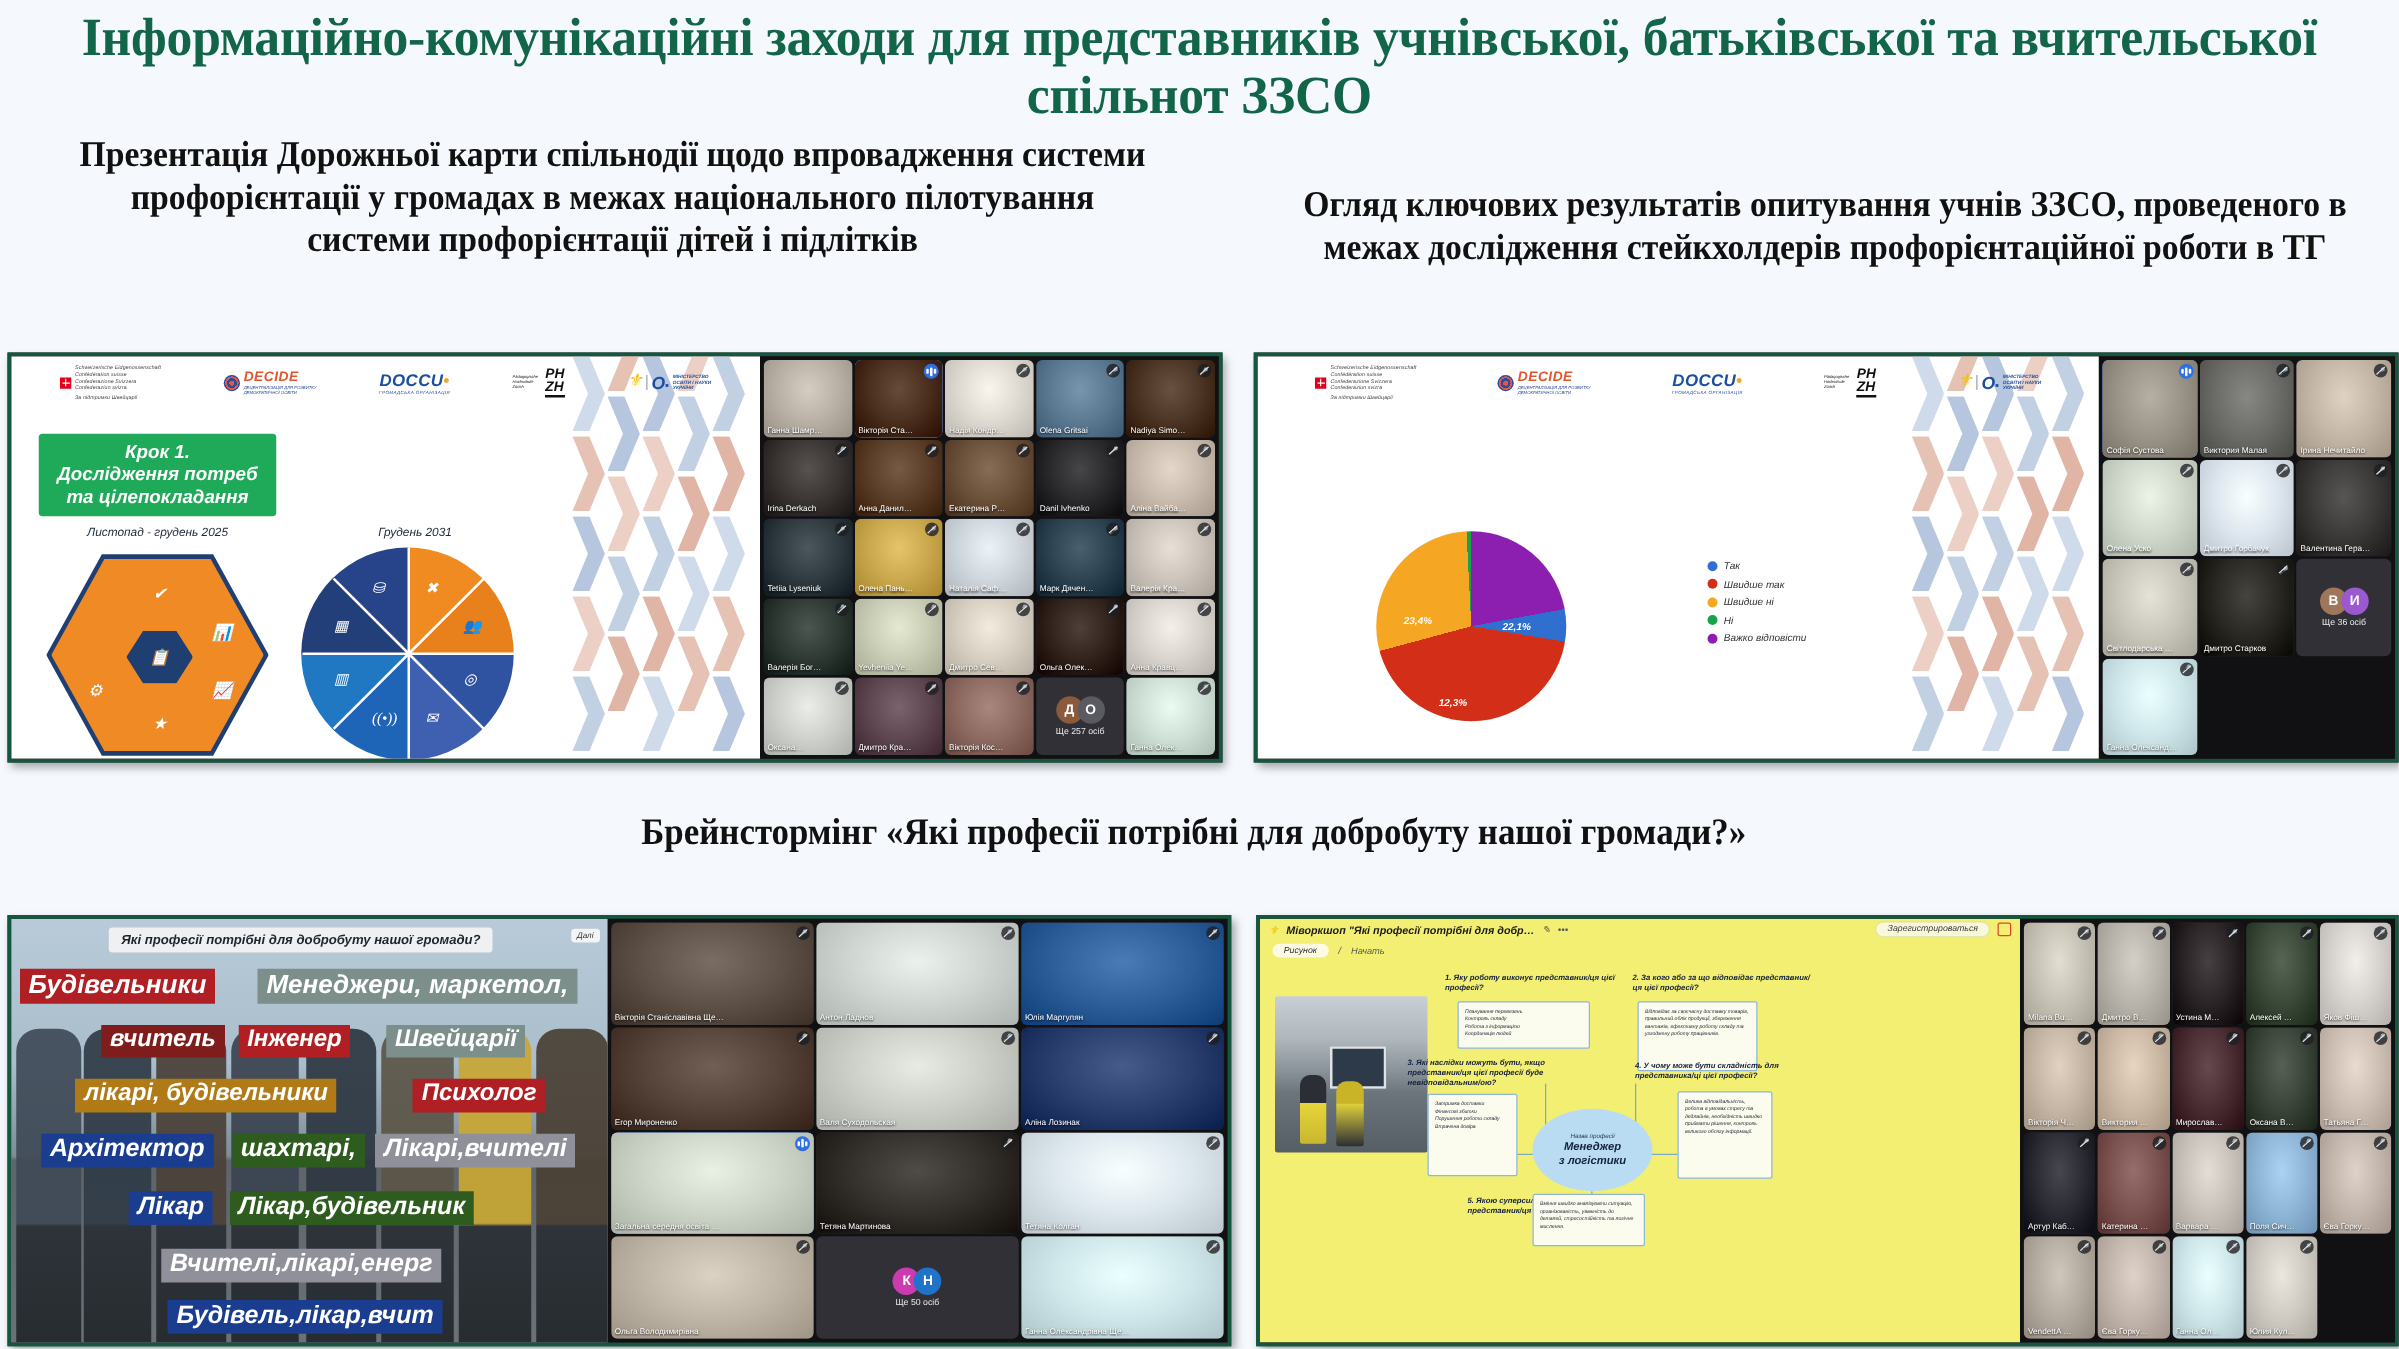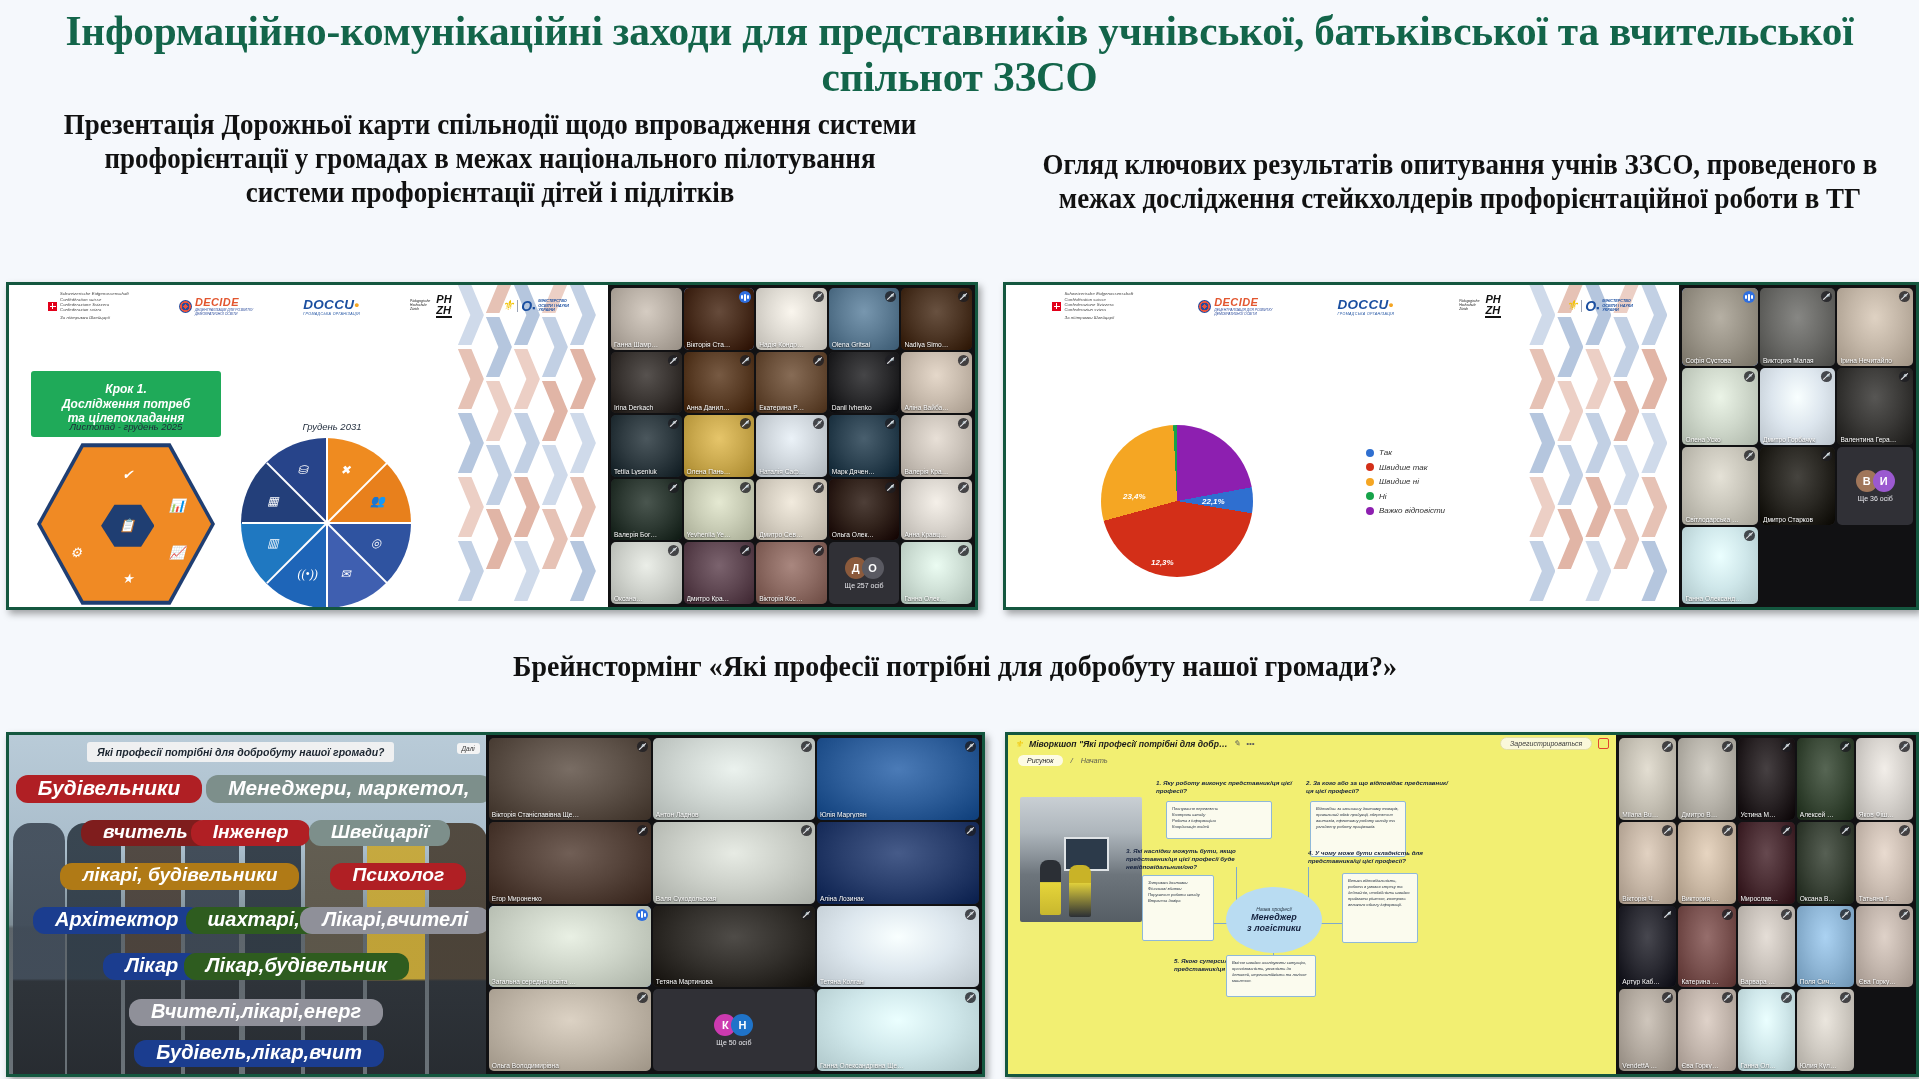--- a/index.html
+++ b/index.html
@@ -64,21 +64,21 @@
   }
   .logo{display:flex;align-items:center;gap:3px;}
   .logo-txt{font-family:"Liberation Sans",sans-serif;font-size:4.2px;line-height:1.25;color:#3c3c3c;letter-spacing:.1px;}
   .swiss-cross{width:9px;height:9px;background:#e2001a;position:relative;flex:0 0 auto;}
   .swiss-cross:before{content:"";position:absolute;left:4px;top:1.5px;width:1px;height:6px;background:#fff;}
   .swiss-cross:after{content:"";position:absolute;left:1.5px;top:4px;width:6px;height:1px;background:#fff;}
   .decide-mark{width:13px;height:13px;border-radius:50%;background:
      radial-gradient(circle at 50% 50%, #e8543f 0 22%, #2b4b9b 23% 42%, #e8543f 43% 58%, #2b4b9b 59% 78%, #e8543f 79% 100%);}
   .decide-word{font-family:"Liberation Sans",sans-serif;font-weight:bold;font-size:11px;color:#e2562f;letter-spacing:.4px;}
   .decide-sub{font-family:"Liberation Sans",sans-serif;font-size:3.4px;color:#2b4b9b;line-height:1.2;}
-  .doccu-word{font-family:"Liberation Sans",sans-serif;font-weight:bold;font-size:13.5px;color:#1b4fa0;letter-spacing:.3px;}
+  .doccu-word{font-family:"Liberation Sans",sans-serif;font-weight:bold;font-size:13.5px;color:#1b4fa0;letter-spacing:.3px;text-align:center;}
   .doccu-sub{font-family:"Liberation Sans",sans-serif;font-size:3.6px;color:#1b4fa0;letter-spacing:.35px;}
   .phzh{font-family:"Liberation Sans",sans-serif;font-weight:bold;font-size:11px;color:#111;line-height:.92;border-bottom:2px solid #111;padding-bottom:1px;}
   .phzh-pre{font-family:"Liberation Sans",sans-serif;font-size:3.2px;color:#111;line-height:1.2;}
   .mon-tryzub{color:#f2c200;font-size:14px;line-height:1;}
   .mon-o{font-family:"Liberation Sans",sans-serif;font-weight:bold;font-size:14px;color:#1b4fa0;}
   .mon-txt{font-family:"Liberation Sans",sans-serif;font-weight:bold;font-size:3.8px;color:#1b4fa0;line-height:1.25;}
   .sep-bar{width:1px;height:12px;background:#9aa3b5;}
 
   
   .chevrons{position:absolute;right:0;top:0;bottom:0;width:150px;overflow:hidden;}
@@ -157,21 +157,21 @@
     background:
       linear-gradient(180deg,#b9cbd8 0%, #a9bdcb 34%, #7e8d96 56%, #5d656b 57%, #6a7278 100%);
   }
   .wc-people{position:absolute;left:0;right:0;bottom:0;height:74%;}
   .wc-q{position:absolute;background:rgba(243,243,243,.93);border-radius:3px;
     font-family:"Liberation Sans",sans-serif;font-weight:bold;font-size:10.5px;color:#1b2530;
     padding:4px 10px;white-space:nowrap;}
   .wc-next{position:absolute;background:#f4f4f4;border-radius:3px;
     font-family:"Liberation Sans",sans-serif;font-size:6.5px;color:#333;padding:2px 5px;}
   .wc-item{position:absolute;color:#fff;font-family:"Liberation Sans",sans-serif;font-weight:bold;
-    white-space:nowrap;padding:1px 22px 3px;border-radius:12px;line-height:1.16;}
+    white-space:nowrap;padding:1px 7px 3px;border-radius:0;line-height:1.16;}
 
   
   #miro-share{width:67%;background:#f2ef72;position:relative;}
   .miro-top{position:absolute;left:0;right:0;top:0;height:17px;display:flex;align-items:center;gap:6px;padding:0 7px;box-sizing:border-box;}
   .miro-logo{color:#f2c200;font-size:9px;}
   .miro-title{font-family:"Liberation Sans",sans-serif;font-weight:bold;font-size:8.6px;color:#1a1a1a;}
   .miro-ico{font-family:"Liberation Sans",sans-serif;font-size:8px;color:#5b5b5b;}
   .miro-btn{margin-left:auto;background:#faf8da;border:1px solid #e2dfa6;border-radius:10px;
     font-family:"Liberation Sans",sans-serif;font-size:7px;color:#3a3a3a;padding:2px 9px;}
   .miro-rec{width:9px;height:9px;border:1.4px solid #e2452f;border-radius:2px;}
@@ -266,21 +266,21 @@
             <div class="phzh">PH<br>ZH</div>
           </div>
           <div class="logo">
             <div class="mon-tryzub">⚜</div>
             <div class="sep-bar"></div>
             <div class="mon-o">O<span style="font-size:9px">▪</span></div>
             <div class="mon-txt">МІНІСТЕРСТВО<br>ОСВІТИ І НАУКИ<br>УКРАЇНИ</div>
           </div>
         </div>
 
-        <div class="step-card" style="left:22px;top:62px;width:190px;height:66px;font-size:12px;margin-top:24px;">
+        <div class="step-card" style="left:22px;top:62px;width:190px;height:66px;font-size:15px;">
           <div>
             <div>Крок 1.</div>
             <div style="white-space:pre-line">Дослідження потреб
 та цілепокладання</div>
           </div>
         </div>
         <div class="step-date" style="left:22px;top:136px;width:190px;">Листопад - грудень 2025</div>
 
         <div class="step-date" style="left:228px;top:136px;width:190px;">Грудень 2031</div>
 

